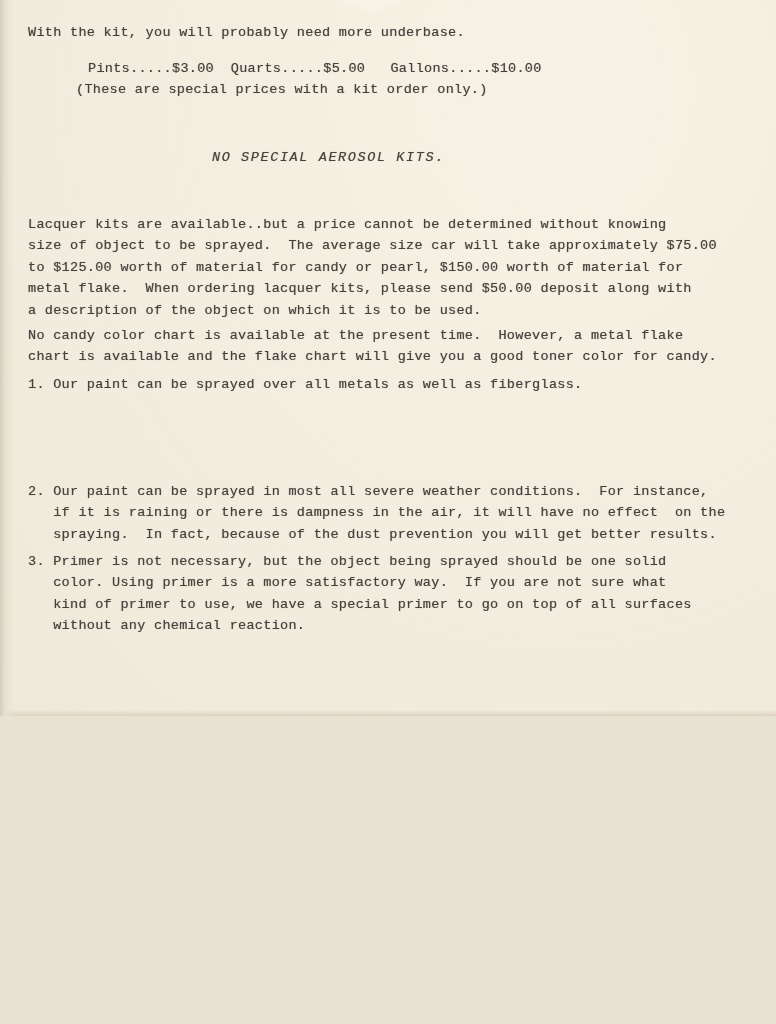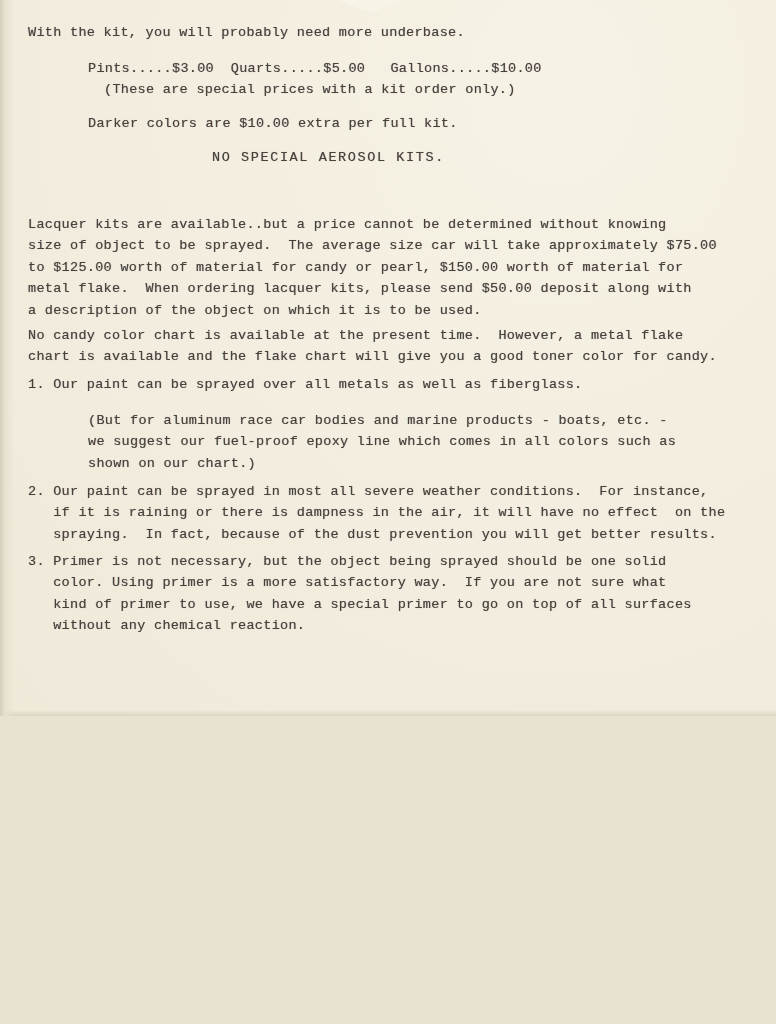--- a/index.html
+++ b/index.html
@@ -16,21 +16,21 @@
     padding-left:36px;
   }
   .t{
     position:absolute;
     white-space:pre;
     font:13.5px/21.4px "Liberation Mono", monospace;
     color:#474139;
     text-shadow:0.4px 0 rgba(150,40,110,0.16), -0.4px 0 rgba(40,130,150,0.16), 0 0 1px rgba(70,60,50,0.30);
     letter-spacing:0.3px;
   }
-  .caps{letter-spacing:1.6px;}
+  .caps{letter-spacing:1.6px;font-style:italic;}
   .caps-wide{letter-spacing:1.6px; line-height:28px;}
   .notch{
     position:absolute; left:338px; top:0; width:66px; height:13px;
     background:#f8f4e8; opacity:0.75;
     clip-path:polygon(0 0, 100% 0, 52% 100%);
   }
   .sig{position:absolute; left:348px; top:890px;}
   .logo{position:absolute; left:0; top:0; width:776px; height:1024px; pointer-events:none;}
   .logo span{
     position:absolute;
@@ -43,34 +43,30 @@
 </style>
 </head>
 <body>
 
 <div id="page">
 
   <div class="notch"></div>
 
   <div class="t" style="left:28px; top:22px">With the kit, you will probably need more underbase.</div>
   <div class="t" style="left:88px; top:58px">Pints.....$3.00  Quarts.....$5.00   Gallons.....$10.00</div>
-  <div class="t" style="left:104px; top:79px">(These are special prices with a kit order only.)</div>
-  <div class="t" style="left:88px; top:113px">Darker colors are $10.00 extra per full kit.</div>
+  <div class="t" style="left:76px; top:79px">(These are special prices with a kit order only.)</div>
   <div class="t caps" style="left:212px; top:147px">NO SPECIAL AEROSOL KITS.</div>
   <div class="t" style="left:28px; top:214px">Lacquer kits are available..but a price cannot be determined without knowing
 size of object to be sprayed.  The average size car will take approximately $75.00
 to $125.00 worth of material for candy or pearl, $150.00 worth of material for
 metal flake.  When ordering lacquer kits, please send $50.00 deposit along with
 a description of the object on which it is to be used.</div>
   <div class="t" style="left:28px; top:325px">No candy color chart is available at the present time.  However, a metal flake
 chart is available and the flake chart will give you a good toner color for candy.</div>
   <div class="t" style="left:28px; top:374px">1. Our paint can be sprayed over all metals as well as fiberglass.</div>
-  <div class="t" style="left:88px; top:410px">(But for aluminum race car bodies and marine products - boats, etc. -
-we suggest our fuel-proof epoxy line which comes in all colors such as
-shown on our chart.)</div>
   <div class="t" style="left:28px; top:481px">2. Our paint can be sprayed in most all severe weather conditions.  For instance,
    if it is raining or there is dampness in the air, it will have no effect  on the
    spraying.  In fact, because of the dust prevention you will get better results.</div>
   <div class="t" style="left:28px; top:551px">3. Primer is not necessary, but the object being sprayed should be one solid
    color. Using primer is a more satisfactory way.  If you are not sure what
    kind of primer to use, we have a special primer to go on top of all surfaces
    without any chemical reaction.</div>
   <div class="t caps" style="left:377px; top:876px">PAINT ALWAYS,</div>
 
   <svg class="sig" width="200" height="58" viewBox="0 0 200 58" aria-label="Joe Andersen">

